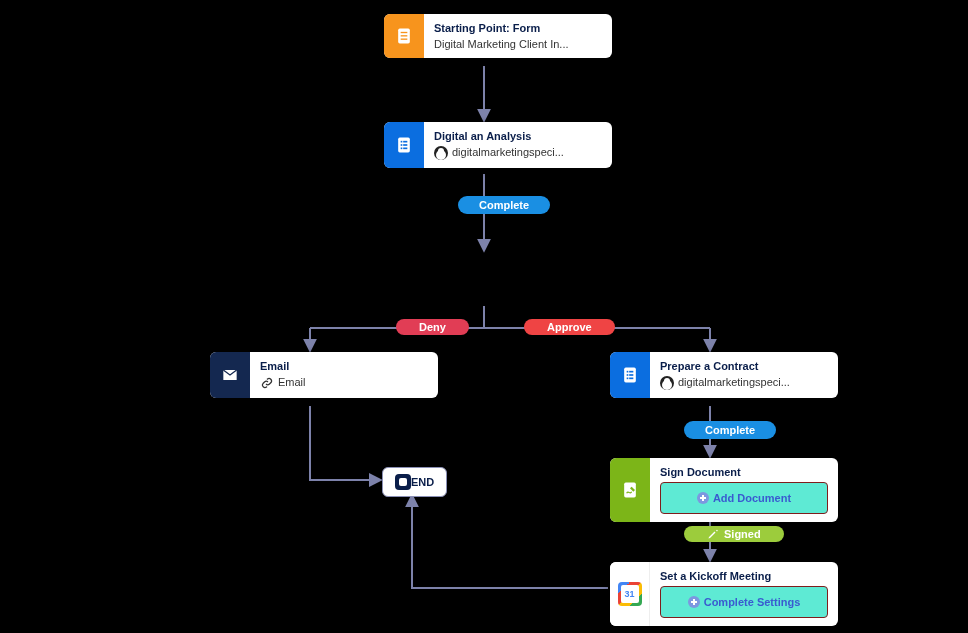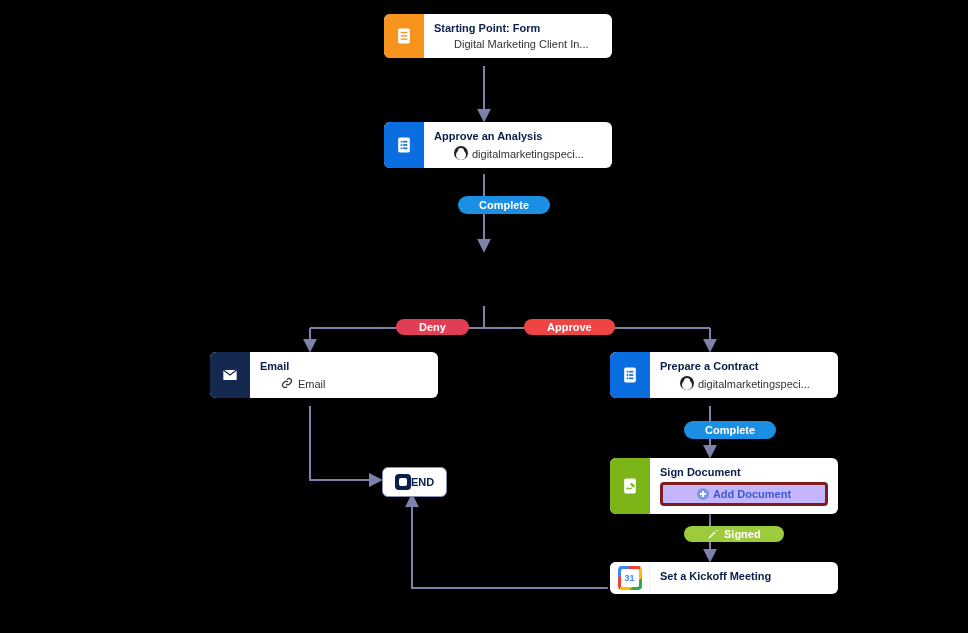--- a/index.html
+++ b/index.html
@@ -49,26 +49,25 @@
     color: #0a1e4a;
     margin-bottom: 4px;
     white-space: nowrap;
     overflow: hidden;
     text-overflow: ellipsis;
   }
   .node .sub {
     font-size: 11px;
     color: #333;
     display: flex;
-    align-items: flex-end;
+    align-items: flex-start;
     gap: 4px;
     white-space: nowrap;
     overflow: hidden;
     text-overflow: ellipsis;
-    margin-left: 20px;
   }
   .node .sub-text {
     overflow: hidden;
     text-overflow: ellipsis;
   }
   .avatar {
     width: 14px;
     height: 14px;
     border-radius: 50%;
     background: #222;
@@ -114,27 +113,27 @@
   }
   .end-icon {
     width: 16px; height: 16px; border-radius: 4px; background:#0a1e4a;
     position: relative;
   }
   .end-icon::after{
     content:""; position:absolute; inset:4px; border-radius:2px; background:#fff;
   }
   .action-btn {
     margin-top: 4px;
-    border: 3px solid #7f1d1d;
-    background: #c4b5fd;
+    border: 1px solid #7f1d1d;
+    background: #5eead4;
     color: #3a5bd0;
     font-size: 11px;
     font-weight: 600;
     border-radius: 4px;
-    padding: 3px 8px;
+    padding: 9px 8px;
     display: flex;
     align-items: center;
     justify-content: center;
     gap: 4px;
     cursor: pointer;
   }
   .plus-circle {
     width: 12px; height:12px; border-radius:50%; background:#7d97e0; position:relative; flex-shrink:0;
   }
   .plus-circle::before, .plus-circle::after {
@@ -211,21 +210,21 @@
           <rect x="5" y="3" width="14" height="18" rx="2"></rect>
           <rect x="8" y="7" width="2" height="2" fill="#0b6ee0"></rect>
           <rect x="11" y="7" width="5" height="2" fill="#0b6ee0"></rect>
           <rect x="8" y="11" width="2" height="2" fill="#0b6ee0"></rect>
           <rect x="11" y="11" width="5" height="2" fill="#0b6ee0"></rect>
           <rect x="8" y="15" width="2" height="2" fill="#0b6ee0"></rect>
           <rect x="11" y="15" width="5" height="2" fill="#0b6ee0"></rect>
         </svg>
   </div>
   <div class="body">
-    <div class="title">Approve an Analysis</div>
+    <div class="title">Digital an Analysis</div>
     <div class="sub">
       <span class="avatar"></span>
       <span class="sub-text">digitalmarketingspeci...</span>
     </div>
   </div>
 </div>
 
 <div class="pill" style="left:458px;top:196px;background:#1a8fe3">Complete</div>
 
 
@@ -299,20 +298,24 @@
       </svg>
   <span>Signed</span>
 </div>
 
 <div class="node" style="left:610px;top:562px">
   <div class="stripe" style="background:#fff;border-right:1px solid #eee">
     <div class="cal-icon"></div>
   </div>
   <div class="body">
     <div class="title">Set a Kickoff Meeting</div>
+    <div class="action-btn">
+      <span class="plus-circle"></span>
+      <span>Complete Settings</span>
+    </div>
   </div>
 </div>
 
 <div class="end-node" style="left:382px;top:467px">
   <span class="end-icon"></span>
   <span>END</span>
 </div>
 
 </div>
 

